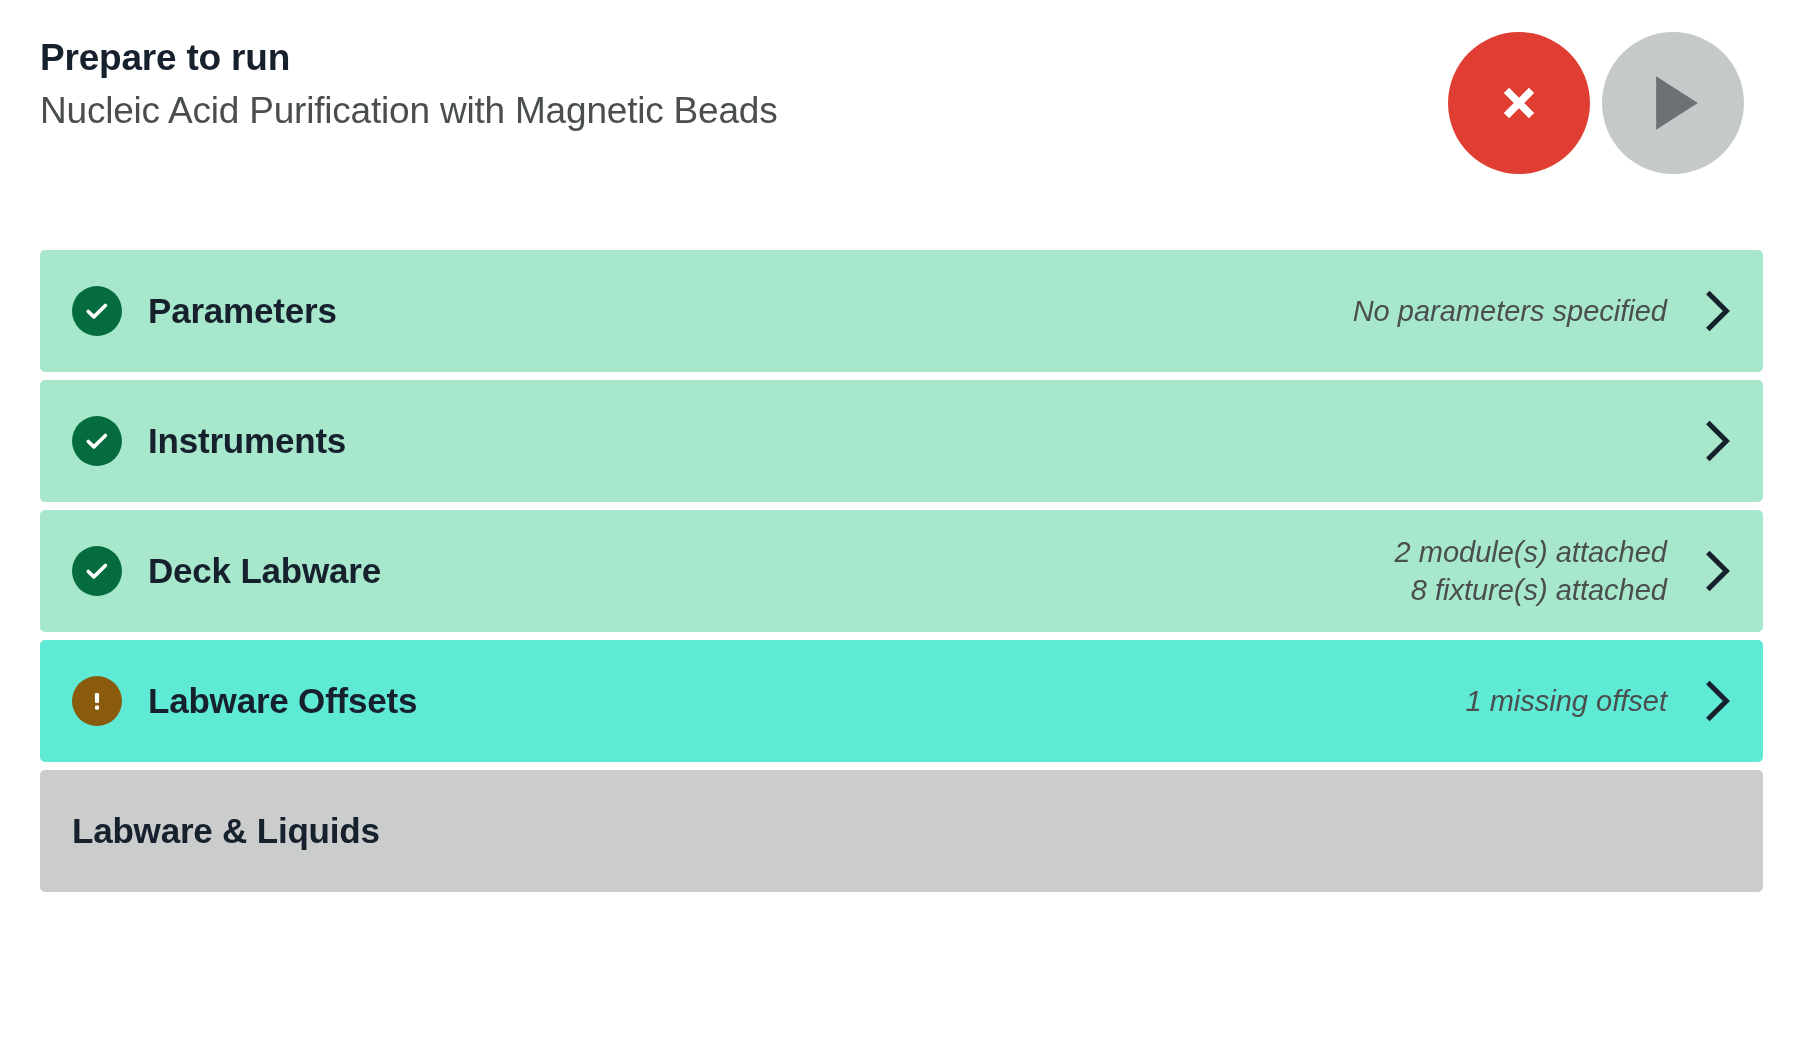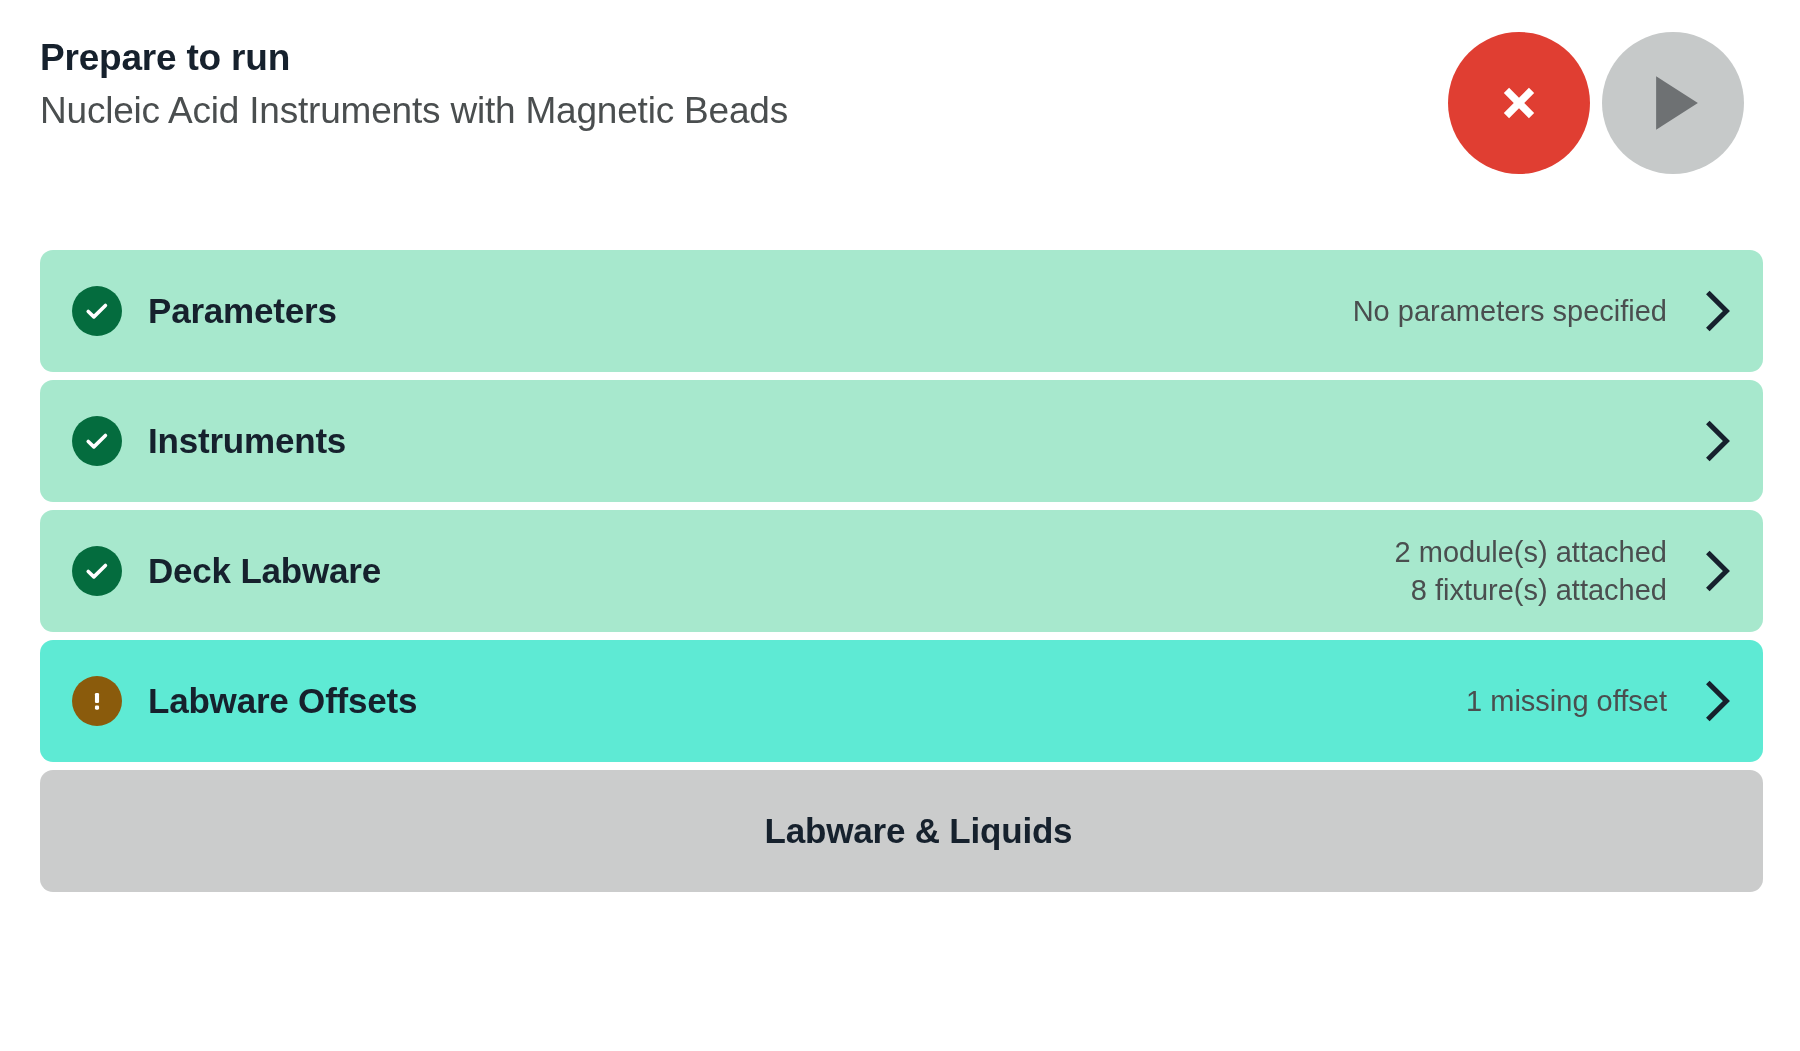--- a/index.html
+++ b/index.html
@@ -85,33 +85,32 @@
     position: absolute;
     left: 40px;
     top: 250px;
     width: 1723px;
   }
 
   .row {
     position: relative;
     width: 100%;
     height: 122px;
-    border-radius: 13px;
+    border-radius: 5px;
     margin-bottom: 8px;
     display: flex;
     align-items: center;
     padding: 0 30px 0 32px;
     cursor: pointer;
-    justify-content: center;
   }
   .row:last-child { margin-bottom: 0; }
 
   .row.ok      { background: #a7e8cd; }
   .row.warn    { background: #5eead4; }
-  .row.neutral { background: #cbcccc; gap: 32px; }
+  .row.neutral { background: #cbcccc; }
 
   .status-icon {
     flex: 0 0 auto;
     width: 50px;
     height: 50px;
     border-radius: 50%;
     display: flex;
     align-items: center;
     justify-content: center;
     margin-right: 26px;
@@ -128,20 +127,21 @@
     color: #16212d;
     letter-spacing: -0.2px;
     white-space: nowrap;
   }
 
   .row-right {
     margin-left: auto;
     display: flex;
     align-items: center;
     gap: 36px;
+    font-style: italic;
   }
 
   .row-detail {
     text-align: right;
     font-size: 29px;
     font-weight: normal;
     color: #4a4e4f;
     line-height: 1.32;
     white-space: nowrap;
   }
@@ -156,21 +156,21 @@
 </style>
 </head>
 <body>
 
 <div class="screen">
 
   <div class="header">
 
     <div class="header-text">
       <div class="page-title">Prepare to run</div>
-      <div class="page-subtitle">Nucleic Acid Instruments with Magnetic Beads</div>
+      <div class="page-subtitle">Nucleic Acid Purification with Magnetic Beads</div>
     </div>
 
     <div class="header-actions">
 
       <button class="circle-btn btn-close">
         <span class="icon-wrap">
           <svg class="icon-x" viewBox="0 0 48 48" aria-hidden="true">
             <path d="M11 15.5 L15.5 11 L24 19.5 L32.5 11 L37 15.5 L28.5 24 L37 32.5 L32.5 37 L24 28.5 L15.5 37 L11 32.5 L19.5 24 Z" fill="#ffffff"></path>
           </svg>
         </span>

